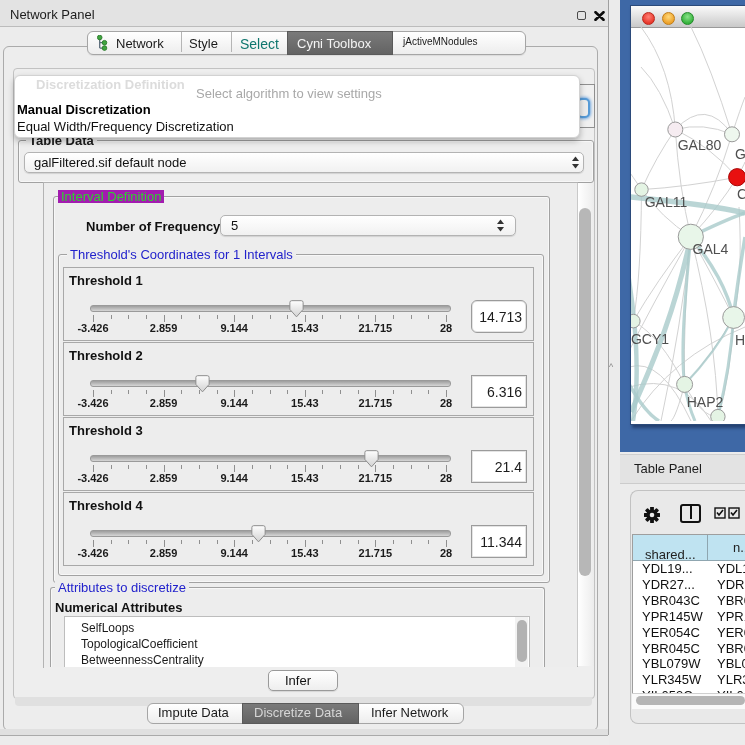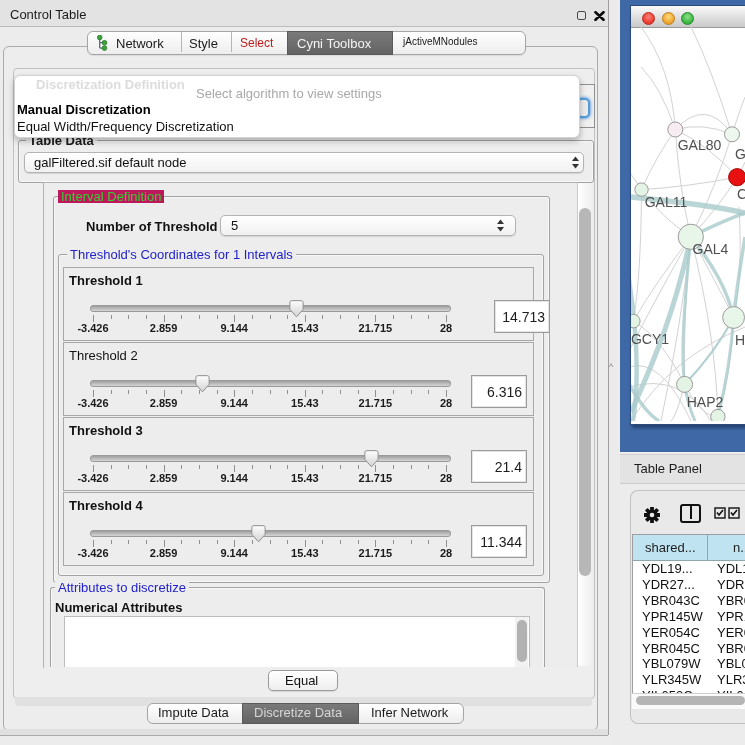--- a/index.html
+++ b/index.html
@@ -16,41 +16,41 @@
 .vbox span{position:absolute;right:4px;top:8px;font-size:14px;color:#1c1c1c;}
 .thumb{position:absolute;width:15px;height:18px;}
 .row{position:absolute;font-size:13px;color:#111;}
 </style>
 </head>
 <body>
 
 <div class="abs" style="left:0;top:0;width:608px;height:735px;background:#ececec;border-right:1px solid #9f9f9f;"></div>
 
 <div class="abs" style="left:0;top:0;width:608px;height:26px;background:#e3e3e3;border-bottom:1px solid #bcbcbc;"></div>
-<div class="abs" style="left:10px;top:7px;font-size:13px;color:#1c1c1c;">Control Table</div>
+<div class="abs" style="left:10px;top:7px;font-size:13px;color:#1c1c1c;">Network Panel</div>
 <div class="abs" style="left:577px;top:11px;width:7px;height:7px;border:1.6px solid #4a4a4a;border-radius:2px;"></div>
 <svg class="abs" style="left:594px;top:11px;" width="11" height="10" viewBox="0 0 11 10">
     <path d="M1.5,1.2 L9.5,8.8 M9.5,1.2 L1.5,8.8" stroke="#0a0a0a" stroke-width="2.6" stroke-linecap="round"></path>
   </svg>
 
 <div class="abs" style="left:3px;top:46px;width:593px;height:683px;background:#ededed;border:1px solid #ababab;border-radius:6px;"></div>
 
 <div class="abs" style="left:87px;top:31px;width:437px;height:22px;background:linear-gradient(#ffffff,#ededed);border:1px solid #a5a5a5;border-radius:6px;box-shadow:0 1px 1px rgba(0,0,0,0.08);"></div>
 <div class="abs" style="left:287px;top:31px;width:104px;height:22px;background:linear-gradient(#7a7a7a,#636363);border:1px solid #5a5a5a;"></div>
 <div class="abs" style="left:181px;top:32px;width:1px;height:20px;background:#b5b5b5;"></div>
 <div class="abs" style="left:231px;top:32px;width:1px;height:20px;background:#b5b5b5;"></div>
 <svg class="abs" style="left:97px;top:35px;" width="13" height="16" viewBox="0 0 13 16">
     <path d="M2.7,2.5 L2.7,13.1 M2.7,7.7 L7.5,7.7 M2.7,13.1 L7.5,13.1" stroke="#5a6b7a" stroke-width="1.3" fill="none"></path>
     <circle cx="2.7" cy="2.5" r="2.3" fill="#3fa53f" stroke="#2a7a2a" stroke-width="0.9"></circle>
     <circle cx="7.5" cy="7.7" r="2.3" fill="#3fa53f" stroke="#2a7a2a" stroke-width="0.9"></circle>
     <circle cx="7.5" cy="13.1" r="2.3" fill="#3fa53f" stroke="#2a7a2a" stroke-width="0.9"></circle>
   </svg>
 <div class="abs" style="left:116px;top:36px;font-size:13px;color:#1a1a1a;">Network</div>
 <div class="abs" style="left:189px;top:36px;font-size:13px;color:#1a1a1a;">Style</div>
-<div class="abs" style="left:240px;top:36px;font-size:12px;color:#b91c1c;">Select</div>
+<div class="abs" style="left:240px;top:36px;font-size:14px;color:#0f766e;">Select</div>
 <div class="abs" style="left:297px;top:36px;font-size:13px;color:#f4f4f4;">Cyni Toolbox</div>
 <div class="abs" style="left:403px;top:36px;font-size:10px;color:#1a1a1a;">jActiveMNodules</div>
 
 <div class="abs" style="left:13px;top:68px;width:580px;height:629px;background:#eeeeee;border:1px solid #c2c2c2;border-radius:4px;"></div>
 <div class="abs" style="left:15px;top:697px;width:577px;height:9px;background:#e0e0e0;border-radius:0 0 4px 4px;"></div>
 
 <div class="abs" style="left:545px;top:84px;width:48px;height:42px;background:#f0f0f0;border:1px solid #8f8f8f;"></div>
 <div class="abs" style="left:577px;top:98px;width:9px;height:16px;background:#ececec;border:2.5px solid #569ad6;border-radius:5px;box-shadow:0 0 3px 1px rgba(74,144,217,0.75);"></div>
 <div class="arrows" style="left:571px;top:101px;">
     <svg width="9" height="13" viewBox="0 0 9 13">
@@ -66,22 +66,22 @@
 <div class="arrows" style="left:571px;top:156px;">
     <svg width="9" height="13" viewBox="0 0 9 13">
       <path d="M4.5,0.5 L8,5 L1,5 Z" fill="#333"></path>
       <path d="M4.5,12.5 L8,8 L1,8 Z" fill="#333"></path>
     </svg>
   </div>
 
 <div class="abs" style="left:43px;top:182px;width:533px;height:484px;border:1px solid #b3b3b3;background:#ededed;"></div>
 
 <div class="grp" style="left:53px;top:196px;width:495px;height:385px;"></div>
-<div class="grplab" style="left:58px;top:190px;color:#2ed32e;background:#be185d;">Interval Definition</div>
-<div class="abs" style="left:86px;top:219px;font-size:13px;font-weight:bold;color:#111;">Number of Threshold</div>
+<div class="grplab" style="left:58px;top:190px;color:#2ed32e;background:#a21caf;">Interval Definition</div>
+<div class="abs" style="left:86px;top:219px;font-size:13px;font-weight:bold;color:#111;">Number of Frequency</div>
 <div class="combo" style="left:220px;top:215px;width:294px;height:19px;"></div>
 <div class="abs" style="left:231px;top:218px;font-size:13px;color:#111;">5</div>
 <div class="arrows" style="left:496px;top:219px;">
     <svg width="9" height="13" viewBox="0 0 9 13">
       <path d="M4.5,0.5 L8,5 L1,5 Z" fill="#333"></path>
       <path d="M4.5,12.5 L8,8 L1,8 Z" fill="#333"></path>
     </svg>
   </div>
 
 <div class="grp" style="left:58px;top:254px;width:484px;height:320px;"></div>
@@ -119,26 +119,26 @@
 <div class="tickl" style="left:446.0px;top:322px;">28</div>
 <svg class="thumb" style="left:289.3px;top:300px;" width="15" height="19" viewBox="0 0 15 19">
     <path d="M2.5,0.7 h10 a2,2 0 0 1 2,2 v7.2 L7.5,17.8 L0.5,9.9 v-7.2 a2,2 0 0 1 2,-2 z" fill="url(#tg1)" stroke="#8a8a8a" stroke-width="1"></path>
     <defs>
       <linearGradient id="tg1" x1="0" y1="0" x2="0" y2="1">
         <stop offset="0" stop-color="#fefefe"></stop>
         <stop offset="1" stop-color="#d2d2d2"></stop>
       </linearGradient>
     </defs>
   </svg>
-<div class="vbox" style="left:494px;top:300px;">
+<div class="vbox" style="left:471px;top:300px;border-radius:6px;">
     <span>14.713</span>
   </div>
 
 <div class="abs" style="left:63px;top:342px;width:469px;height:72px;border:1px solid #a8a8a8;background:#ededed;"></div>
-<div class="abs" style="left:69px;top:348px;font-size:13px;font-weight:normal;color:#111;">Threshold 2</div>
+<div class="abs" style="left:69px;top:348px;font-size:13px;font-weight:bold;color:#111;">Threshold 2</div>
 <div class="abs" style="left:90px;top:380px;width:359px;height:5px;background:linear-gradient(#9e9e9e,#d6d6d6);border:1px solid #9a9a9a;border-radius:3px;"></div>
 <div style="position:absolute;left:93.0px;top:390px;width:1px;height:7px;background:#8f8f8f;"></div>
 <div style="position:absolute;left:110.7px;top:390px;width:1px;height:4px;background:#8f8f8f;"></div>
 <div style="position:absolute;left:128.3px;top:390px;width:1px;height:4px;background:#8f8f8f;"></div>
 <div style="position:absolute;left:145.9px;top:390px;width:1px;height:4px;background:#8f8f8f;"></div>
 <div style="position:absolute;left:163.6px;top:390px;width:1px;height:7px;background:#8f8f8f;"></div>
 <div style="position:absolute;left:181.2px;top:390px;width:1px;height:4px;background:#8f8f8f;"></div>
 <div style="position:absolute;left:198.9px;top:390px;width:1px;height:4px;background:#8f8f8f;"></div>
 <div style="position:absolute;left:216.5px;top:390px;width:1px;height:4px;background:#8f8f8f;"></div>
 <div style="position:absolute;left:234.2px;top:390px;width:1px;height:7px;background:#8f8f8f;"></div>
@@ -256,31 +256,32 @@
     </defs>
   </svg>
 <div class="vbox" style="left:471px;top:525px;">
     <span>11.344</span>
   </div>
 
 <div class="grp" style="left:50px;top:587px;width:493px;height:90px;border-bottom:none;"></div>
 <div class="grplab" style="left:55px;top:581px;color:#2222cc;background:#ededed;">Attributes to discretize</div>
 <div class="abs" style="left:55px;top:600px;font-size:13px;font-weight:bold;color:#111;">Numerical Attributes</div>
 <div class="abs" style="left:64px;top:616px;width:464px;height:50px;background:#ffffff;border:1px solid #bdbdbd;overflow:hidden;">
+  <div style="position:absolute;left:16px;top:3px;font-size:12px;color:#1a1a1a;line-height:16px;">SelfLoops<br>TopologicalCoefficient<br>BetweennessCentrality</div>
   <div style="position:absolute;right:1px;top:0;width:13px;height:50px;background:#f2f2f2;"></div>
   <div style="position:absolute;right:2.5px;top:3px;width:10px;height:42px;background:#b2b2b2;border-radius:5px;"></div>
 </div>
 
 <div class="abs" style="left:44px;top:667px;width:548px;height:30px;background:#eeeeee;"></div>
 
 <div class="abs" style="left:577px;top:183px;width:16px;height:483px;background:linear-gradient(to right,#ffffff,#ececec);border-left:1px solid #c9c9c9;"></div>
 <div class="abs" style="left:579px;top:208px;width:12px;height:368px;background:#b7b7b7;border-radius:6px;"></div>
 
 <div class="abs" style="left:268px;top:670px;width:68px;height:19px;background:linear-gradient(#ffffff,#eeeeee);border:1px solid #9a9a9a;border-radius:5px;box-shadow:0 1px 1px rgba(0,0,0,0.1);"></div>
-<div class="abs" style="left:285px;top:673px;font-size:13px;color:#111;">Equal</div>
+<div class="abs" style="left:285px;top:673px;font-size:13px;color:#111;">Infer</div>
 
 <div class="abs" style="left:147px;top:703px;width:315px;height:19px;background:linear-gradient(#ffffff,#ededed);border:1px solid #a5a5a5;border-radius:6px;"></div>
 <div class="abs" style="left:242px;top:703px;width:115px;height:19px;background:linear-gradient(#7a7a7a,#636363);border:1px solid #5a5a5a;"></div>
 <div class="abs" style="left:158px;top:705px;font-size:13px;color:#1a1a1a;">Impute Data</div>
 <div class="abs" style="left:254px;top:705px;font-size:13px;color:#d6d6d6;">Discretize Data</div>
 <div class="abs" style="left:371px;top:705px;font-size:13px;color:#1a1a1a;">Infer Network</div>
 
 <div class="abs" style="left:0;top:729px;width:608px;height:6px;background:#e0e0e0;border-bottom:1px solid #aaaaaa;"></div>
 
 <div class="abs" style="left:14px;top:75px;width:564px;height:61px;background:#ffffff;border:1px solid #d2d2d2;border-radius:6px;box-shadow:0 3px 6px rgba(0,0,0,0.28);z-index:50;"></div>
@@ -386,21 +387,21 @@
 <svg class="abs" style="left:714px;top:507px;" width="26" height="12" viewBox="0 0 26 12">
   <rect x="1" y="1" width="10" height="10" fill="none" stroke="#111" stroke-width="1.4"></rect>
   <path d="M3,5.5 L5,8 L9,3" stroke="#111" stroke-width="1.6" fill="none"></path>
   <rect x="15" y="1" width="10" height="10" fill="none" stroke="#111" stroke-width="1.4"></rect>
   <path d="M17,5.5 L19,8 L23,3" stroke="#111" stroke-width="1.6" fill="none"></path>
 </svg>
 
 <div class="abs" style="left:632px;top:534px;width:113px;height:158px;background:#ffffff;border:1px solid #9e9e9e;border-right:none;overflow:hidden;">
   <div style="position:absolute;left:0;top:0;width:74px;height:25px;background:#bfe3f1;border-right:1px solid #8fa6b0;border-bottom:1px solid #8fa6b0;"></div>
   <div style="position:absolute;left:75px;top:0;width:40px;height:25px;background:#bfe3f1;border-bottom:1px solid #8fa6b0;"></div>
-  <div style="position:absolute;left:12px;top:5px;font-size:13px;color:#222;text-align:right;">shared...</div>
+  <div style="position:absolute;left:12px;top:12px;font-size:13px;color:#222;text-align:right;">shared...</div>
   <div style="position:absolute;left:100px;top:5px;font-size:13px;color:#222;">n...</div>
   <div class="row" style="left:9px;top:26.0px;">YDL19...</div>
   <div class="row" style="left:84px;top:26.0px;">YDL1</div>
   <div class="row" style="left:9px;top:41.9px;">YDR27...</div>
   <div class="row" style="left:84px;top:41.9px;">YDR2</div>
   <div class="row" style="left:9px;top:57.8px;">YBR043C</div>
   <div class="row" style="left:84px;top:57.8px;">YBR0</div>
   <div class="row" style="left:9px;top:73.7px;">YPR145W</div>
   <div class="row" style="left:84px;top:73.7px;">YPR1</div>
   <div class="row" style="left:9px;top:89.6px;">YER054C</div>

